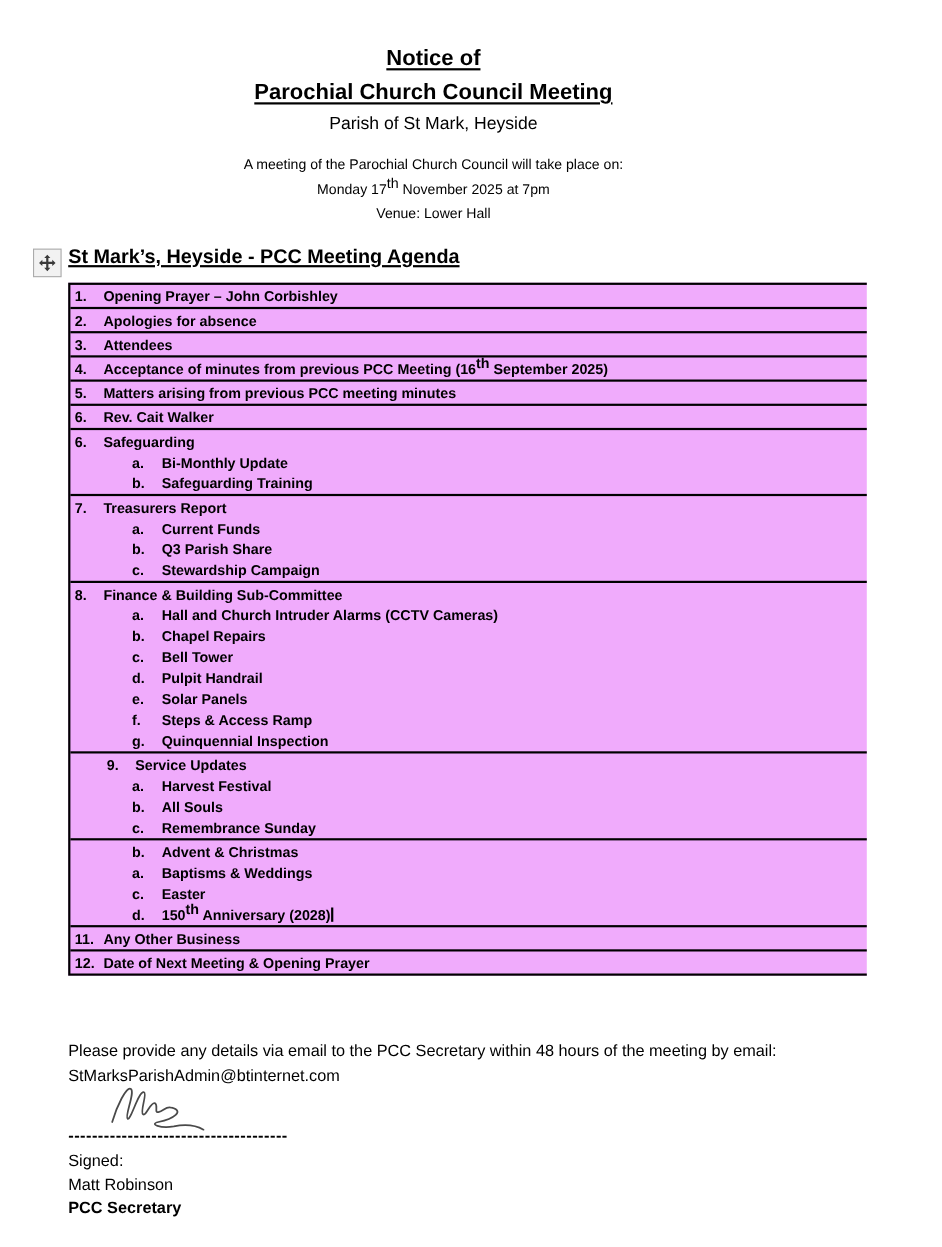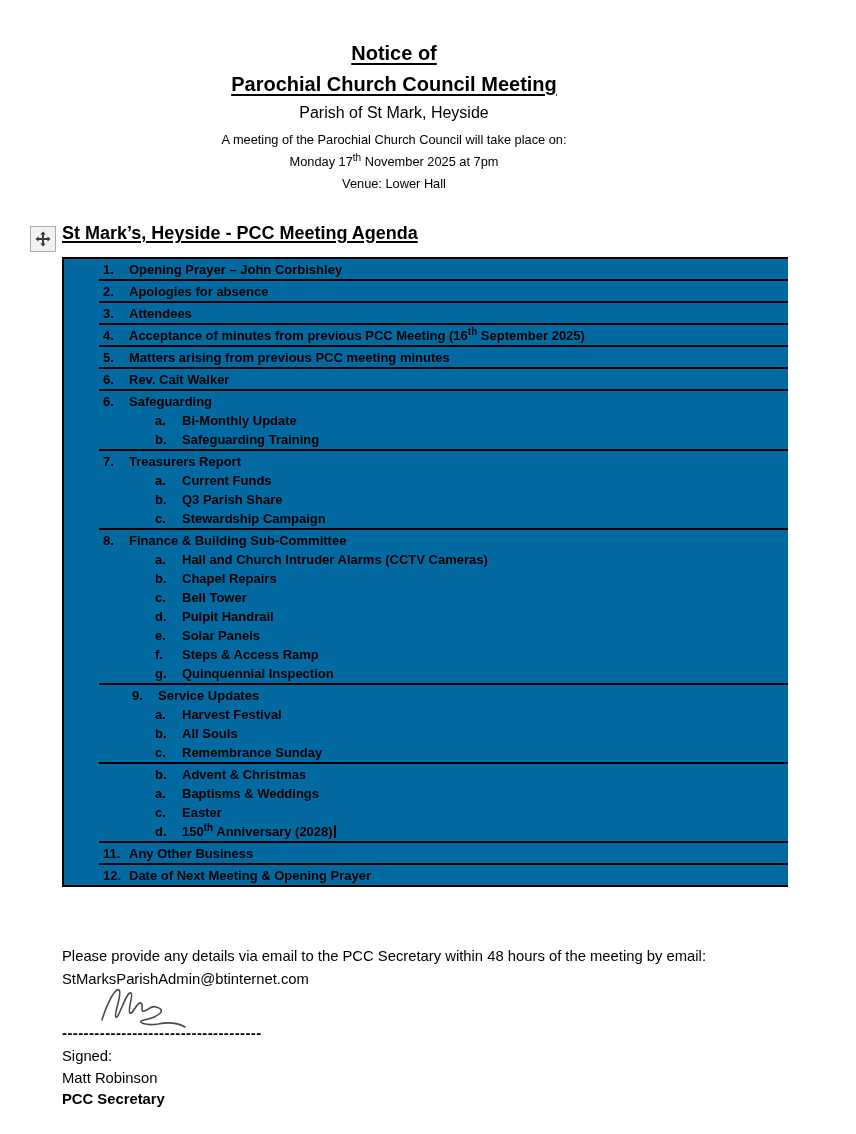--- a/index.html
+++ b/index.html
@@ -8,36 +8,36 @@
     position:relative; width:788px; height:1134px; background:#ffffff;
     font-family:"Liberation Sans", sans-serif; color:#000; overflow:hidden;
   }
   
   .doc-header { position:absolute; top:38px; left:0; width:100%; text-align:center; }
   .title-line {
     font-size:20px; font-weight:bold; line-height:31px;
     text-decoration:underline; text-decoration-thickness:2px; text-underline-offset:3px;
   }
   .subtitle { margin-top:4px; font-size:16px; font-weight:normal; }
-  .meeting-block { margin-top:7px; font-size:12.8px; line-height:22px; }
-  .meeting-block sup, .txt sup { font-size:10px; vertical-align:super; line-height:0; }
+  .meeting-block { margin-top:17px; font-size:12.8px; line-height:22px; }
+  .meeting-block sup, .txt sup { font-size:13px; vertical-align:super; line-height:0; }
   
   .agenda-heading {
     position:absolute; left:62px; top:223px; font-size:18px; font-weight:bold;
     text-decoration:underline; text-decoration-thickness:1.5px; text-underline-offset:2px;
   }
   .move-handle {
     position:absolute; left:30px; top:226px; width:26px; height:26px;
     background:#f2f2f2; border:1.5px solid #ababab; display:flex; align-items:center; justify-content:center;
     cursor:move;
   }
   
   .agenda-table {
     position:absolute; left:62px; top:257px; width:760px;
-    border:2px solid #000; background:#0369a1;padding-left:35px;
+    border:2px solid #000; background:#f0abfc;
   }
   .t-row { border-top:2px solid #000; padding:1px 0 0 0; }
   .t-row:first-child { border-top:none; }
   .line { font-size:13px; font-weight:bold; line-height:19px; white-space:nowrap; }
   .num { display:inline-block; margin-left:4px; min-width:26px; }
   .indent .num { margin-left:33px; }
   .sub { padding-left:56px; }
   .letter { display:inline-block; min-width:27px; }
   .caret { display:inline-block; width:2px; height:13px; background:#000; vertical-align:-2px; margin-left:1px; }
   

